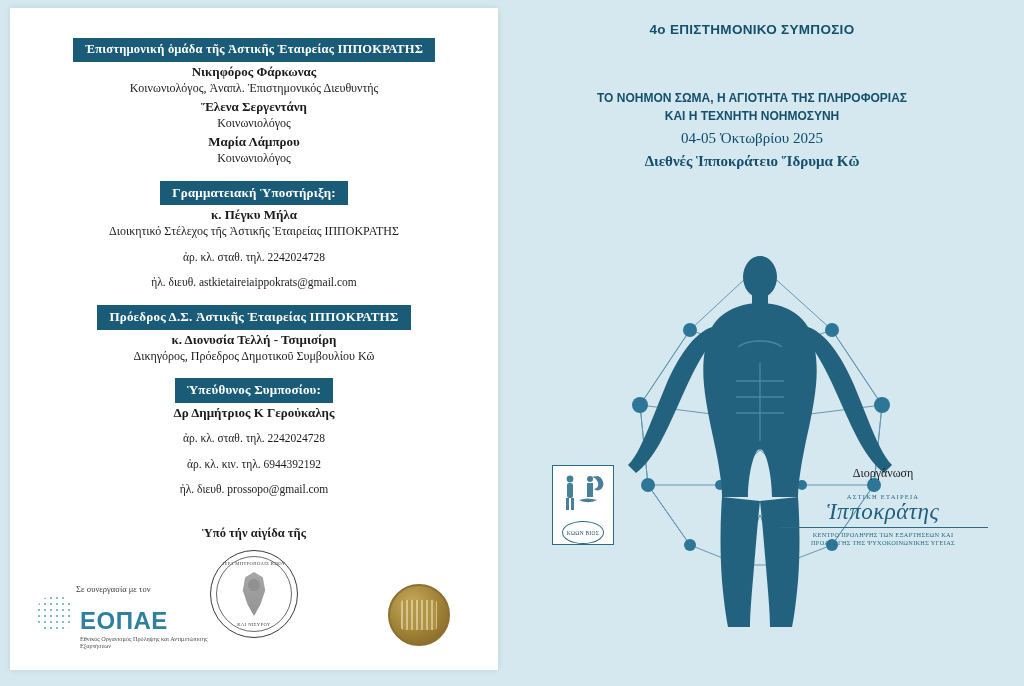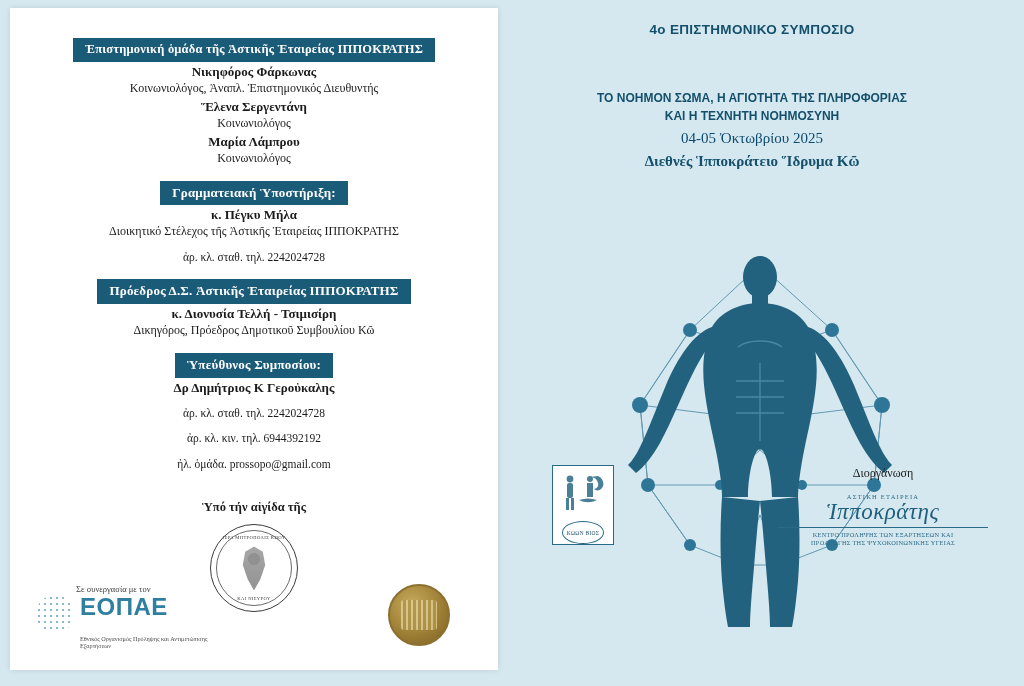--- a/index.html
+++ b/index.html
@@ -135,21 +135,21 @@
     width: 180px;
     text-align: left;
     color: #2b6a86;
   }
   .eopae .tagline {
     font-size: 8.5px;
     color: #3b3b3b;
     margin-left: 40px;
     margin-bottom: 1px;
   }
-  .eopae-row { display: flex; align-items: flex-start; gap: 6px; }
+  .eopae-row { display: flex; align-items: flex-end; gap: 6px; }
   .dots {
     width: 38px;
     height: 38px;
     background-image: radial-gradient(#7fb6cc 1.1px, transparent 1.2px);
     background-size: 6px 6px;
     border-radius: 50%;
     opacity: .95;
   }
   .eopae-name {
     font-family: "Liberation Sans", sans-serif;
@@ -326,34 +326,35 @@
         <div class="role">Κοινωνιολόγος</div>
         <div class="name">Μαρία Λάμπρου</div>
         <div class="role">Κοινωνιολόγος</div>
       </div>
 
       <div class="block">
         <div class="sec-head">Γραμματειακή Ὑποστήριξη:</div>
         <div class="name">κ. Πέγκυ Μήλα</div>
         <div class="role">Διοικητικό Στέλεχος τῆς Ἀστικῆς Ἑταιρείας ΙΠΠΟΚΡΑΤΗΣ</div>
         <div class="line">ἀρ. κλ. σταθ. τηλ. 2242024728</div>
+        <div class="line">ἠλ. διευθ. astkietaireiaippokrats@gmail.com</div>
       </div>
 
       <div class="block">
         <div class="sec-head">Πρόεδρος Δ.Σ. Ἀστικῆς Ἑταιρείας ΙΠΠΟΚΡΑΤΗΣ</div>
         <div class="name">κ. Διονυσία Τελλή - Τσιμισίρη</div>
         <div class="role">Δικηγόρος, Πρόεδρος Δημοτικοῦ Συμβουλίου Κῶ</div>
       </div>
 
       <div class="block">
         <div class="sec-head">Ὑπεύθυνος Συμποσίου:</div>
         <div class="name">Δρ Δημήτριος Κ Γεροὐκαλης</div>
         <div class="line">ἀρ. κλ. σταθ. τηλ. 2242024728</div>
         <div class="line">ἀρ. κλ. κιν. τηλ. 6944392192</div>
-        <div class="line">ἠλ. ὁμάδα. prossopo@gmail.com</div>
+        <div class="line">ἠλ. διευθ. prossopo@gmail.com</div>
       </div>
 
       <div class="aegis">
         <div>Ὑπό τήν αἰγίδα τῆς</div>
       </div>
 
       <div class="seal-wrap">
         <div class="seal">
           <div class="seal-text-top">ΙΕΡΑ ΜΗΤΡΟΠΟΛΙΣ ΚΩΟΥ</div>
           <div class="seal-core"></div>

